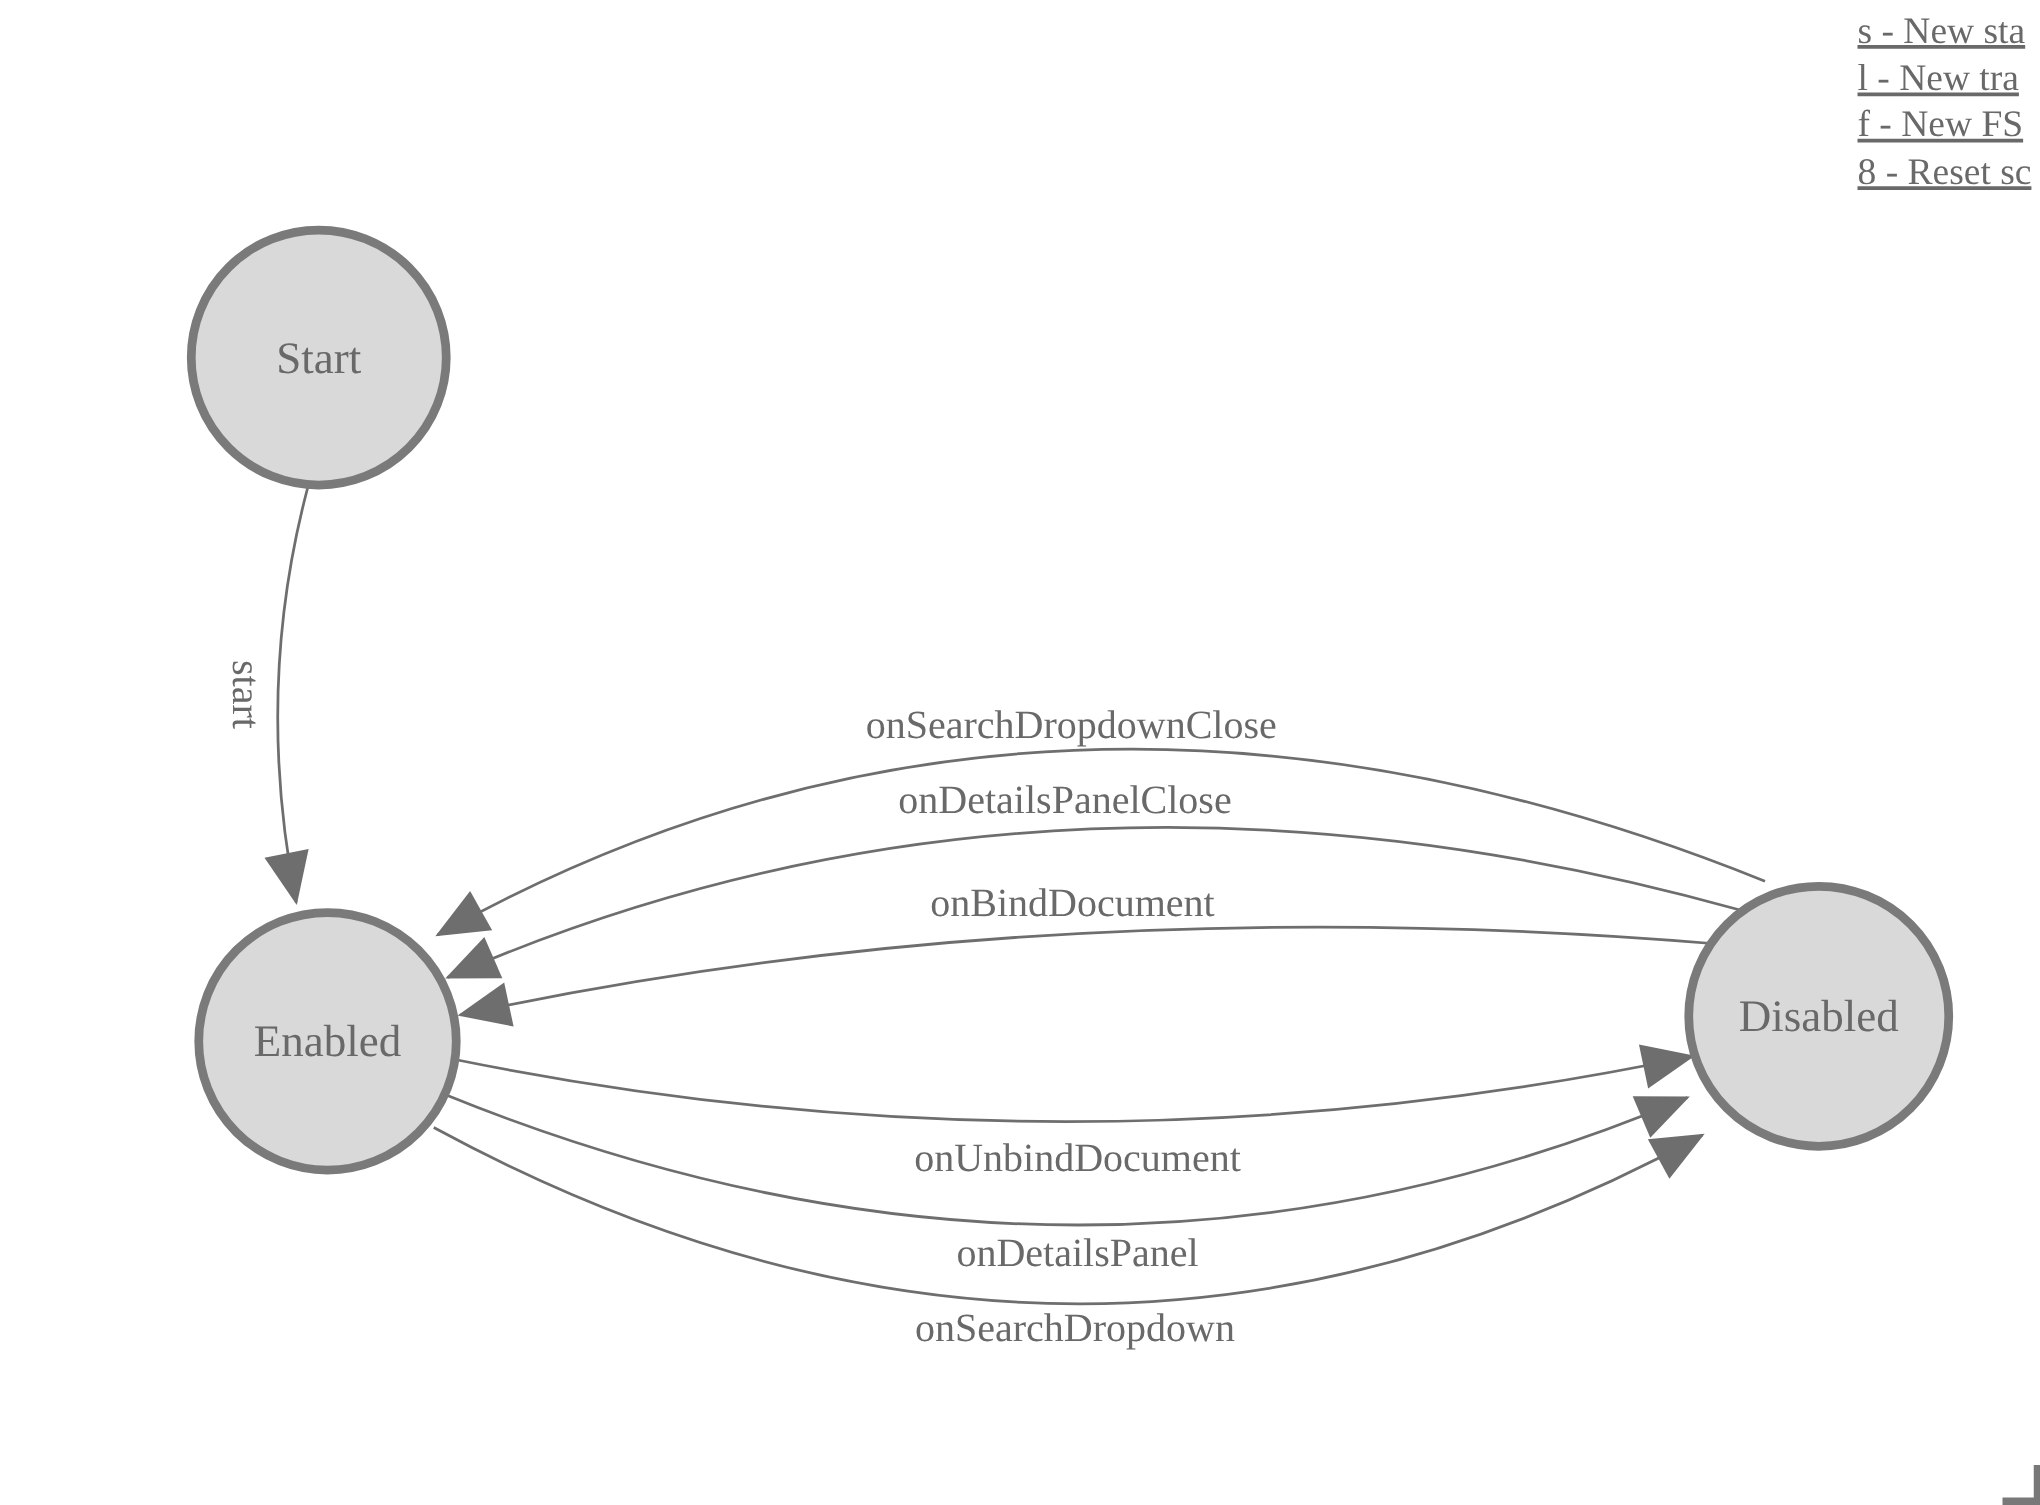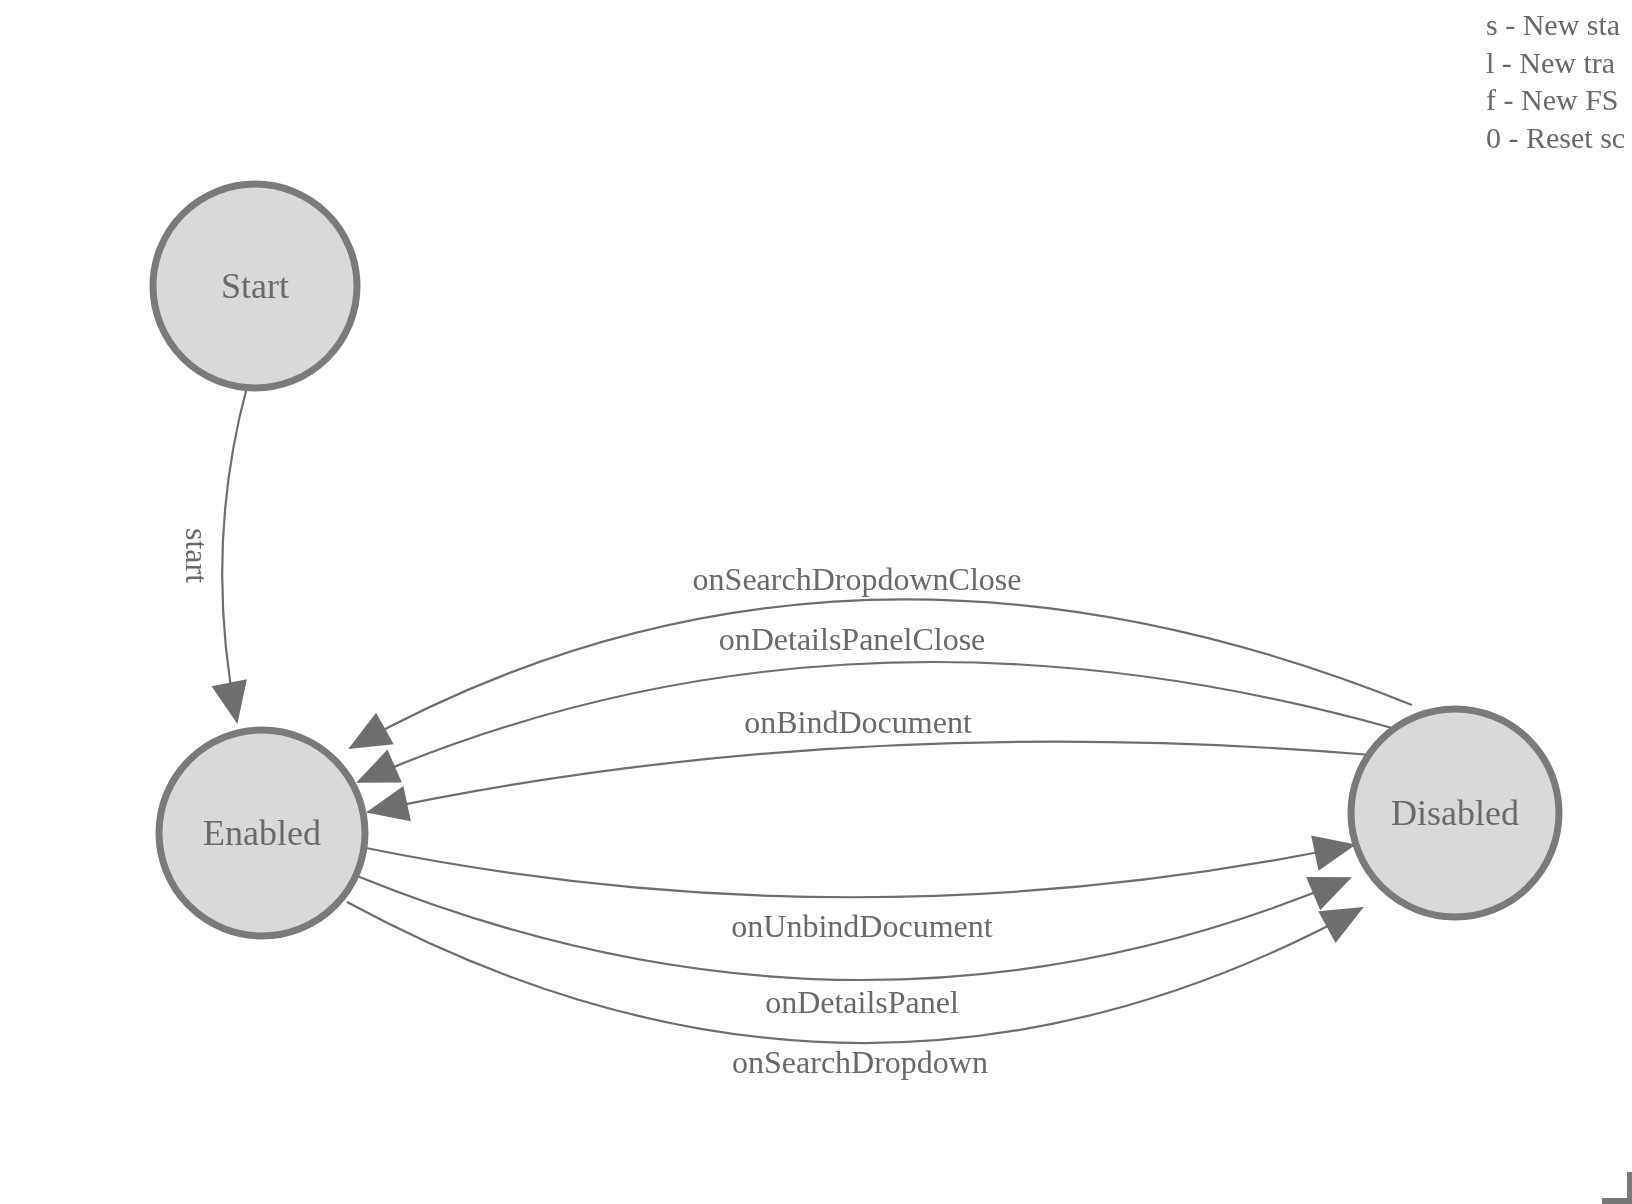--- a/index.html
+++ b/index.html
@@ -12,21 +12,21 @@
   #stage { position: relative; width: 1632px; height: 1204px; }
   #fsm-svg { position: absolute; left: 0; top: 0; }
   #legend {
     position: absolute;
     left: 1486px; top: 6px;
     font-size: 30px;
     line-height: 37.5px;
     color: #696969;
     white-space: nowrap;
   }
-  .legend-line { display: block; }
+  .legend-line { display: block; text-decoration: underline; }
   #corner-mark { position: absolute; right: 0; bottom: 0; width: 30px; height: 32px; }
   #corner-mark .v { position: absolute; right: 0; top: 0; width: 5px; height: 32px; background: #787878; }
   #corner-mark .h { position: absolute; right: 0; bottom: 0; width: 30px; height: 6px; background: #787878; }
 </style>
 </head>
 <body>
 
 <div id="stage">
 
   <svg id="fsm-svg" width="1632" height="1204" viewBox="0 0 1632 1204">
@@ -60,21 +60,21 @@
         <text x="0" y="0" fill="#696969" font-size="32" text-anchor="middle" transform="translate(862,937)">onUnbindDocument</text>
         <text x="0" y="0" fill="#696969" font-size="32" text-anchor="middle" transform="translate(862,1013)">onDetailsPanel</text>
         <text x="0" y="0" fill="#696969" font-size="32" text-anchor="middle" transform="translate(860,1073)">onSearchDropdown</text>
       </g>
   </svg>
 
   <div id="legend">
     <span class="legend-line">s - New sta</span>
     <span class="legend-line">l - New tra</span>
     <span class="legend-line">f - New FS</span>
-    <span class="legend-line">0 - Reset sc</span>
+    <span class="legend-line">8 - Reset sc</span>
   </div>
 
   <div id="corner-mark">
     <span class="v"></span>
     <span class="h"></span>
   </div>
 
 </div>
 
 </body></html>

